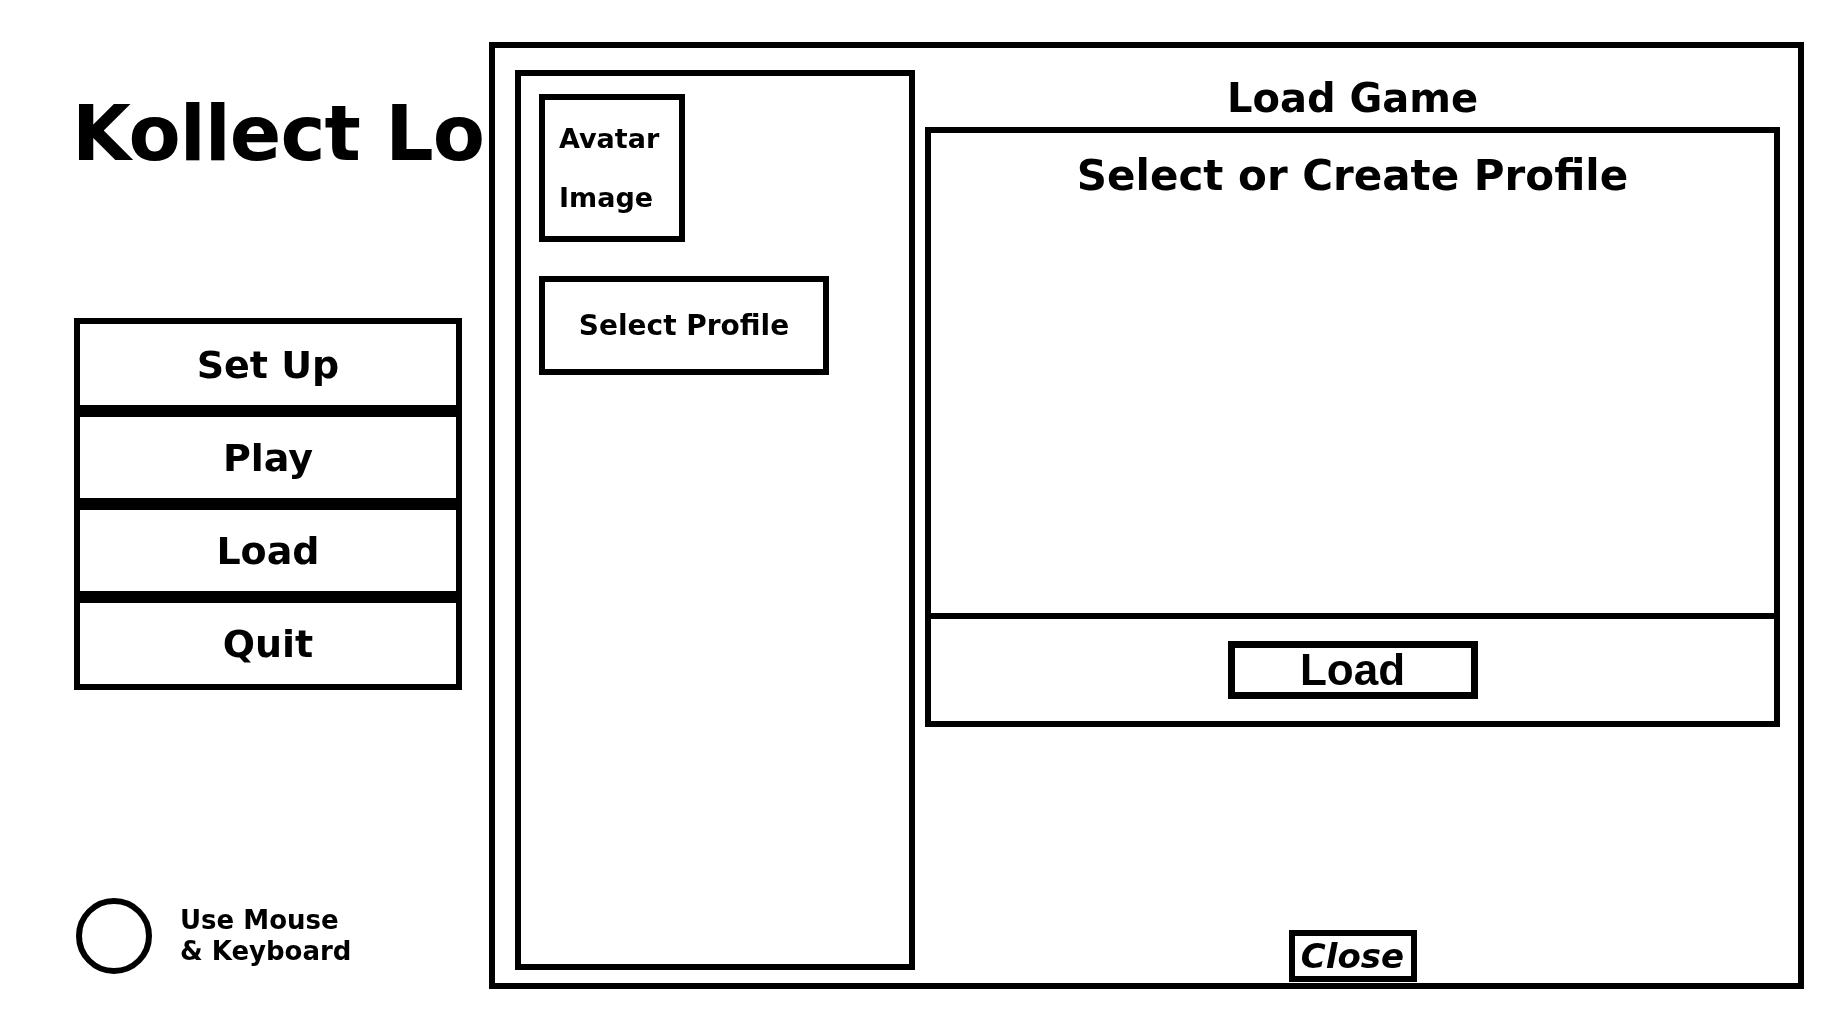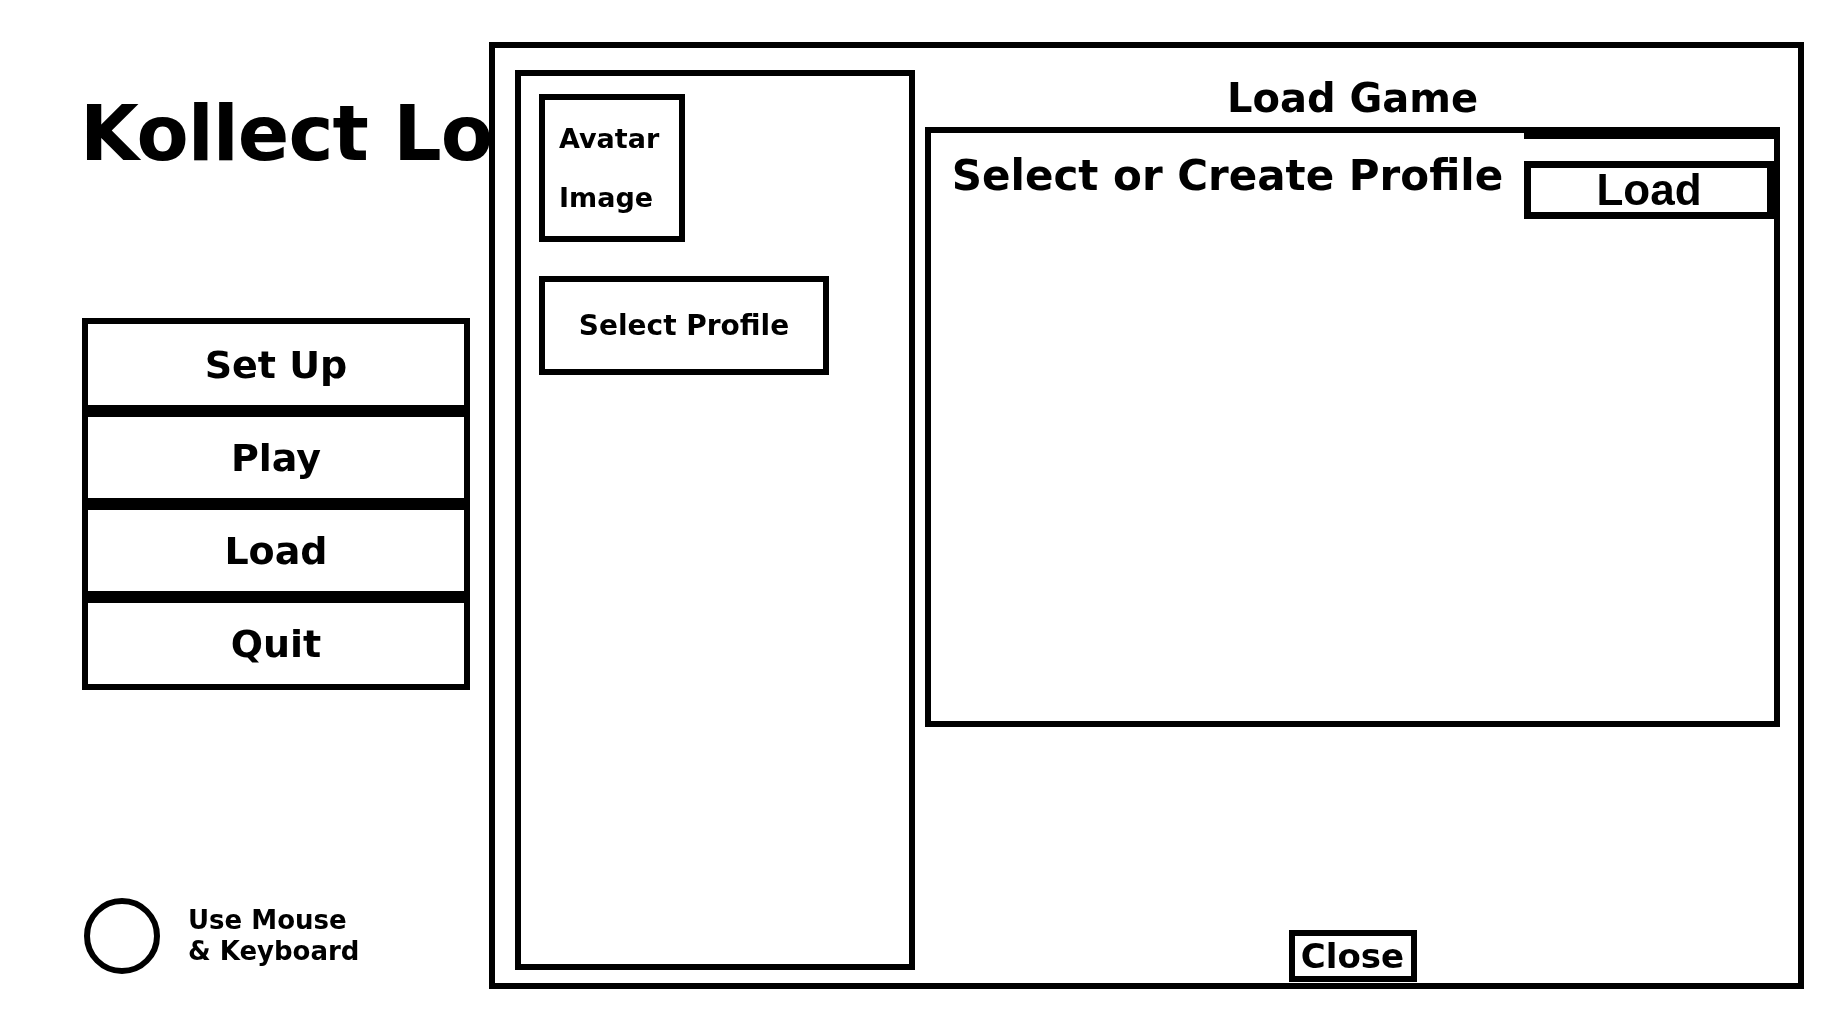--- a/index.html
+++ b/index.html
@@ -14,21 +14,21 @@
 
   body {
     position: relative;
     font-family: "DejaVu Sans", sans-serif;
     color: #000000;
   }
 
   
   #main-menu {
     position: absolute;
-    left: 12px; top: 0;
+    left: 4px; top: 0;
     width: 520px;
     height: 1024px;
     z-index: 1;
   }
 
   #game-title {
     position: absolute;
     left: 68px;
     top: 96px;
     font-size: 76px;
@@ -165,21 +165,21 @@
     padding-top: 8px;
     padding-bottom: 9px;
   }
 
   #save-slot-frame {
     position: relative;
     height: 600px;
     border: 6px solid #000000;
     background: #ffffff;
     display: flex;
-    flex-direction: row;
+    flex-direction: column;
   }
 
   #save-slot-body {
     flex: 1 1 auto;
     position: relative;
   }
 
   #select-create-heading {
     text-align: center;
     font-size: 42px;
@@ -230,20 +230,21 @@
   }
 
   #close-button {
     width: 128px;
     height: 52px;
     border: 6px solid #000000;
     background: #ffffff;
     display: flex;
     align-items: center;
     justify-content: center;
+    font-style: italic;
   }
 
   #close-button .close-label {
     font-size: 34px;
     font-weight: bold;
     line-height: 1;
   }
 </style>
 </head>
 <body>

